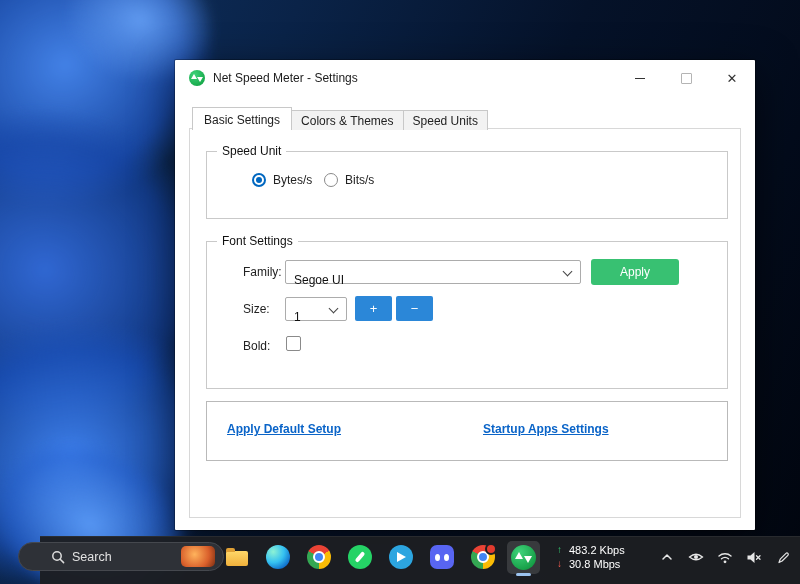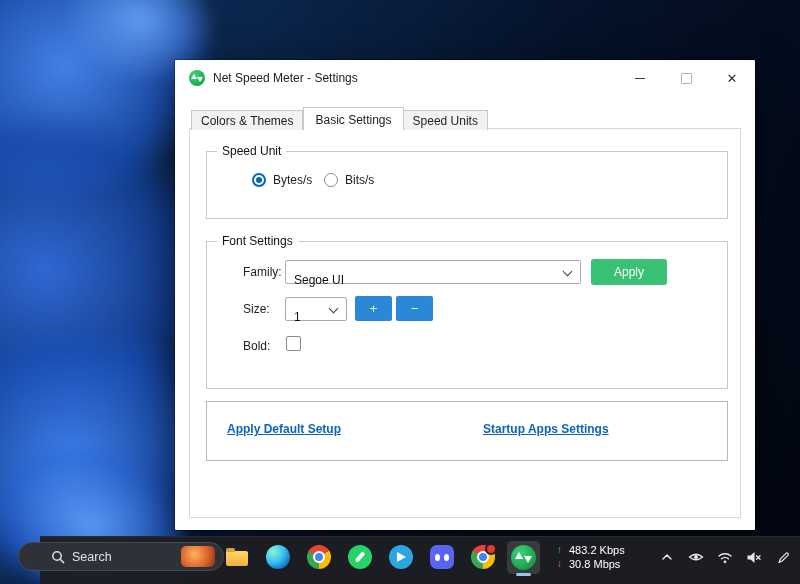--- a/index.html
+++ b/index.html
@@ -70,21 +70,21 @@
   .flabel{position:absolute;left:16px;font-size:12px;color:#222;margin-left:20px;}
   .combo{position:absolute;box-sizing:border-box;height:24px;background:#fff;border:1px solid #acacac;
     border-radius:2px;font-size:12px;color:#111;display:flex;align-items:center;
     padding:16px 22px 0 8px;}
   .combo .chev{position:absolute;right:9px;top:7px;width:6px;height:6px;
     border-right:1.5px solid #444;border-bottom:1.5px solid #444;transform:rotate(45deg);}
   .combo-family{left:78px;top:18px;width:296px;}
   .combo-size{left:78px;top:55px;width:62px;}
   .btn{position:absolute;display:flex;align-items:center;justify-content:center;color:#fff;
     border-radius:3px;cursor:default;}
-  .btn-apply{left:384px;top:17px;width:76px;height:26px;background:#38c172;font-size:12px;}
+  .btn-apply{left:384px;top:17px;width:88px;height:26px;background:#38c172;font-size:12px;}
   .btn-plus{left:148px;top:54px;width:37px;height:25px;background:#2b87d8;font-size:13px;border-radius:2px;}
   .btn-minus{left:189px;top:54px;width:37px;height:25px;background:#2b87d8;font-size:13px;border-radius:2px;}
   .lbl-family{top:23px;}
   .lbl-size{top:60px;}
   .lbl-bold{top:97px;}
   .checkbox{position:absolute;left:79px;top:94px;width:15px;height:15px;box-sizing:border-box;
     border:1px solid #8a8a8a;border-radius:2px;background:#fff;}
 
   .link{position:absolute;font-size:12px;font-weight:700;color:#0a64c8;text-decoration:underline;cursor:pointer;}
   .link-default{left:20px;top:20px;}
@@ -159,22 +159,22 @@
           <span class="min-glyph"></span>
         </div>
       <div class="wbtn">
           <span class="max-glyph"></span>
         </div>
       <div class="wbtn close">✕</div>
     </div>
   </div>
 
   <div class="tabstrip">
+    <div class="tab active">Basic Settings</div>
     <div class="tab">Colors &amp; Themes</div>
-    <div class="tab active">Basic Settings</div>
     <div class="tab">Speed Units</div>
   </div>
 
   <div class="panel">
 
     <div class="group g-speed">
       <span class="legend">Speed Unit</span>
       <label class="radio-row rr-bytes">
         <span class="radio checked"></span>
         <span>Bytes/s</span>

